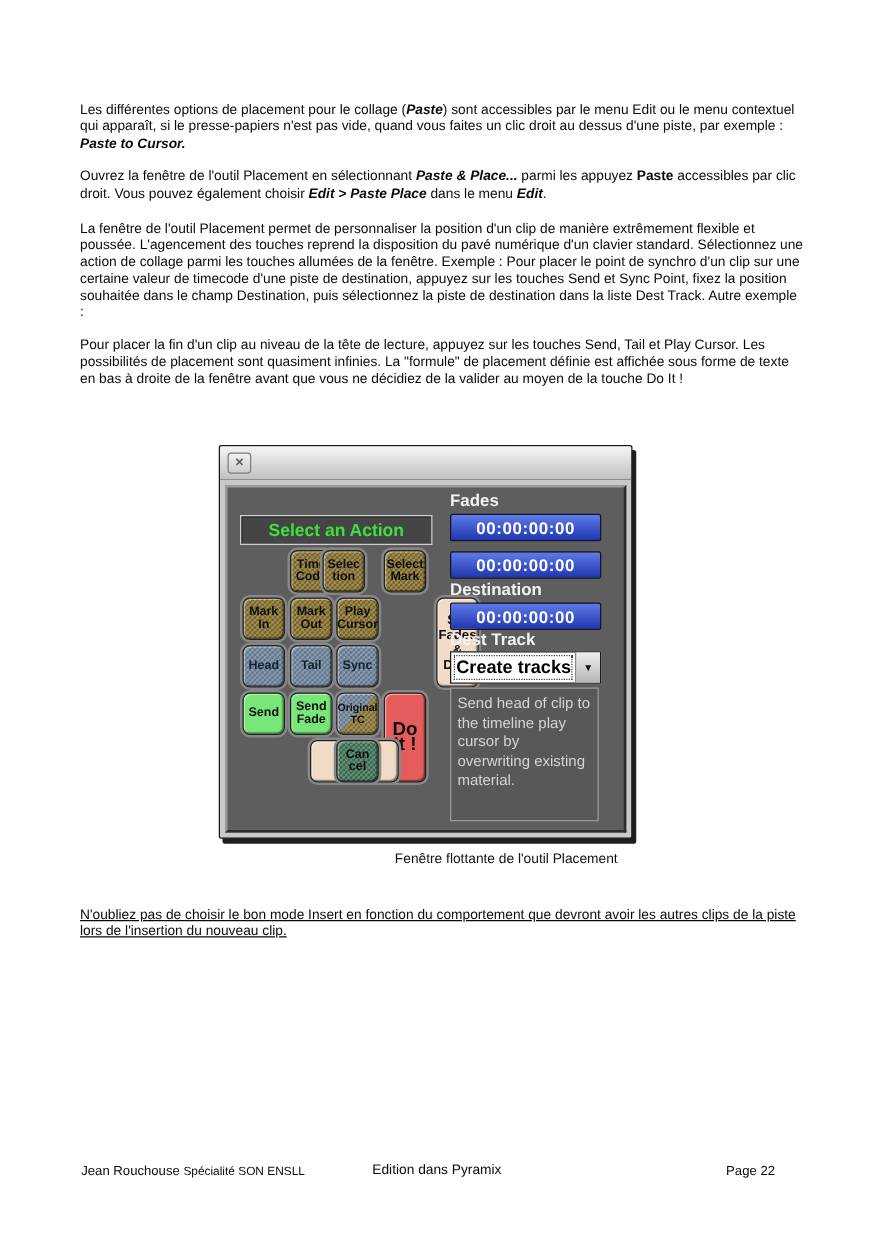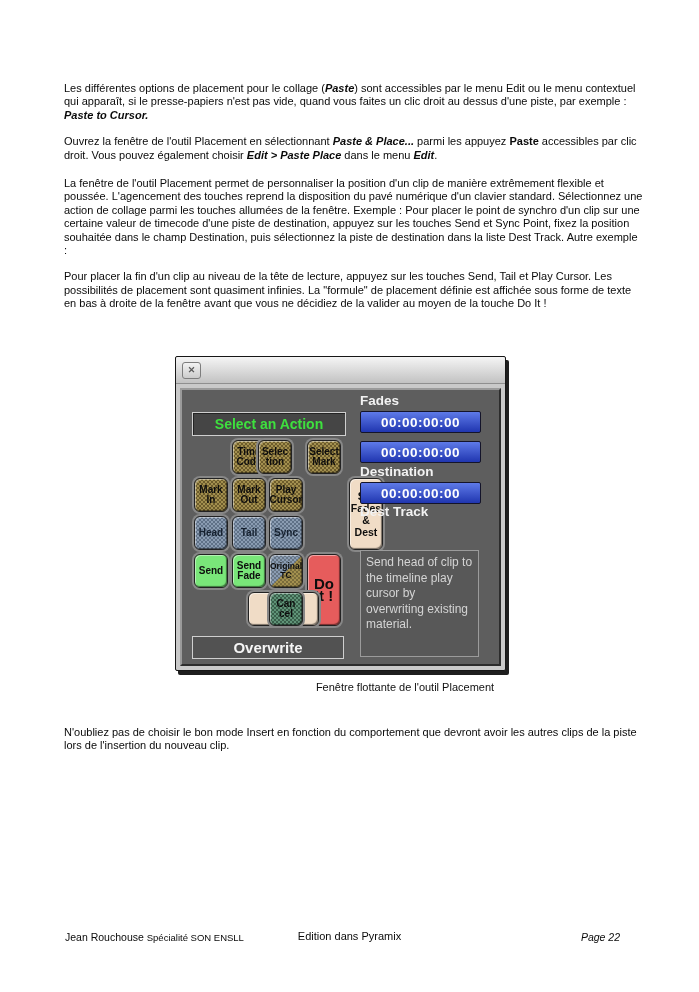--- a/index.html
+++ b/index.html
@@ -5,28 +5,28 @@
   html,body{margin:0;padding:0;background:#ffffff;}
   .page{position:relative;width:699px;height:992px;background:#fff;overflow:hidden;
         font-family:"Liberation Sans",sans-serif;color:#0a0a0a;}
 
   
   .copy{position:absolute;left:64px;top:82px;width:579px;font-size:11px;line-height:13.4px;}
   .copy p{margin:0 0 13px 0;}
   .copy p.gap{margin-bottom:15px;}
   .run-b{font-weight:bold;}
   .run-bi{font-weight:bold;font-style:italic;}
-  .note{position:absolute;left:64px;top:726px;width:579px;font-size:11px;line-height:13.4px;}
+  .note{position:absolute;left:64px;top:726px;width:579px;font-size:11px;line-height:13.4px;text-decoration:underline;}
   .caption{position:absolute;left:290px;top:681px;width:230px;text-align:center;font-size:11px;color:#111;}
 
   
   .footer-left{position:absolute;left:65px;top:931px;font-size:10.5px;}
   .footer-left .small{font-size:9.5px;}
   .footer-center{position:absolute;left:0;top:930px;width:699px;text-align:center;font-size:11px;}
-  .footer-right{position:absolute;right:79px;top:931px;font-size:10.5px;font-style:italic;}
+  .footer-right{position:absolute;right:79px;top:931px;font-size:10.5px;}
 
   
   .dialog{position:absolute;left:175px;top:356px;width:329px;background:#c9c9c9;
           border:1px solid #161616;border-radius:2px;box-shadow:3px 4px 0 #1e1e1e;}
   .titlebar{height:26px;background:linear-gradient(#f5f5f5,#c2c2c2);display:flex;
             align-items:center;padding:0 6px;border-bottom:1px solid #8f8f8f;border-radius:2px 2px 0 0;}
   .title{flex:1;font-size:13px;color:#1a1a1a;}
   .close-btn{width:17px;height:15px;background:linear-gradient(#f2f2f2,#cccccc);
              border:1px solid #7d7d7d;border-radius:3px;display:flex;align-items:center;
              justify-content:center;font-size:9px;font-weight:bold;color:#5a5a5a;line-height:1;cursor:pointer;}
@@ -138,28 +138,33 @@
 Fade</button>
       <button class="key k-split k-original">Original
 TC</button>
       <button class="key k-red-bg k-do-it">Do
 It !</button>
       <button class="key k-cream-bg k-insert">Insert
 Mode</button>
       <button class="key chk-teal k-cancel">Can
 cel</button>
 
-      <div class="overwrite">Overwrite</div>
 
       <div class="rlabel" style="top:3px;">Fades</div>
       <div class="tc" style="top:21px;">00:00:00:00</div>
       <div class="tc" style="top:51px;">00:00:00:00</div>
       <div class="rlabel" style="top:74px;">Destination</div>
       <div class="tc" style="top:92px;">00:00:00:00</div>
       <div class="rlabel" style="top:114px;">Dest Track</div>
+      <div class="dd">
+        <span class="dd-value">Create tracks</span>
+        <span class="dd-btn">
+          <span>▼</span>
+        </span>
+      </div>
       <div class="info">Send head of clip to the timeline play cursor by overwriting existing material.</div>
     </div>
   </div>
 
   <div class="caption">Fenêtre flottante de l'outil Placement</div>
 
   <div class="note">N'oubliez pas de choisir le bon mode Insert en fonction du comportement que devront avoir les autres clips de la piste lors de l'insertion du nouveau clip.</div>
 
   <div class="footer-left">
     <span>Jean Rouchouse </span><span class="small">Spécialité SON ENSLL</span>

